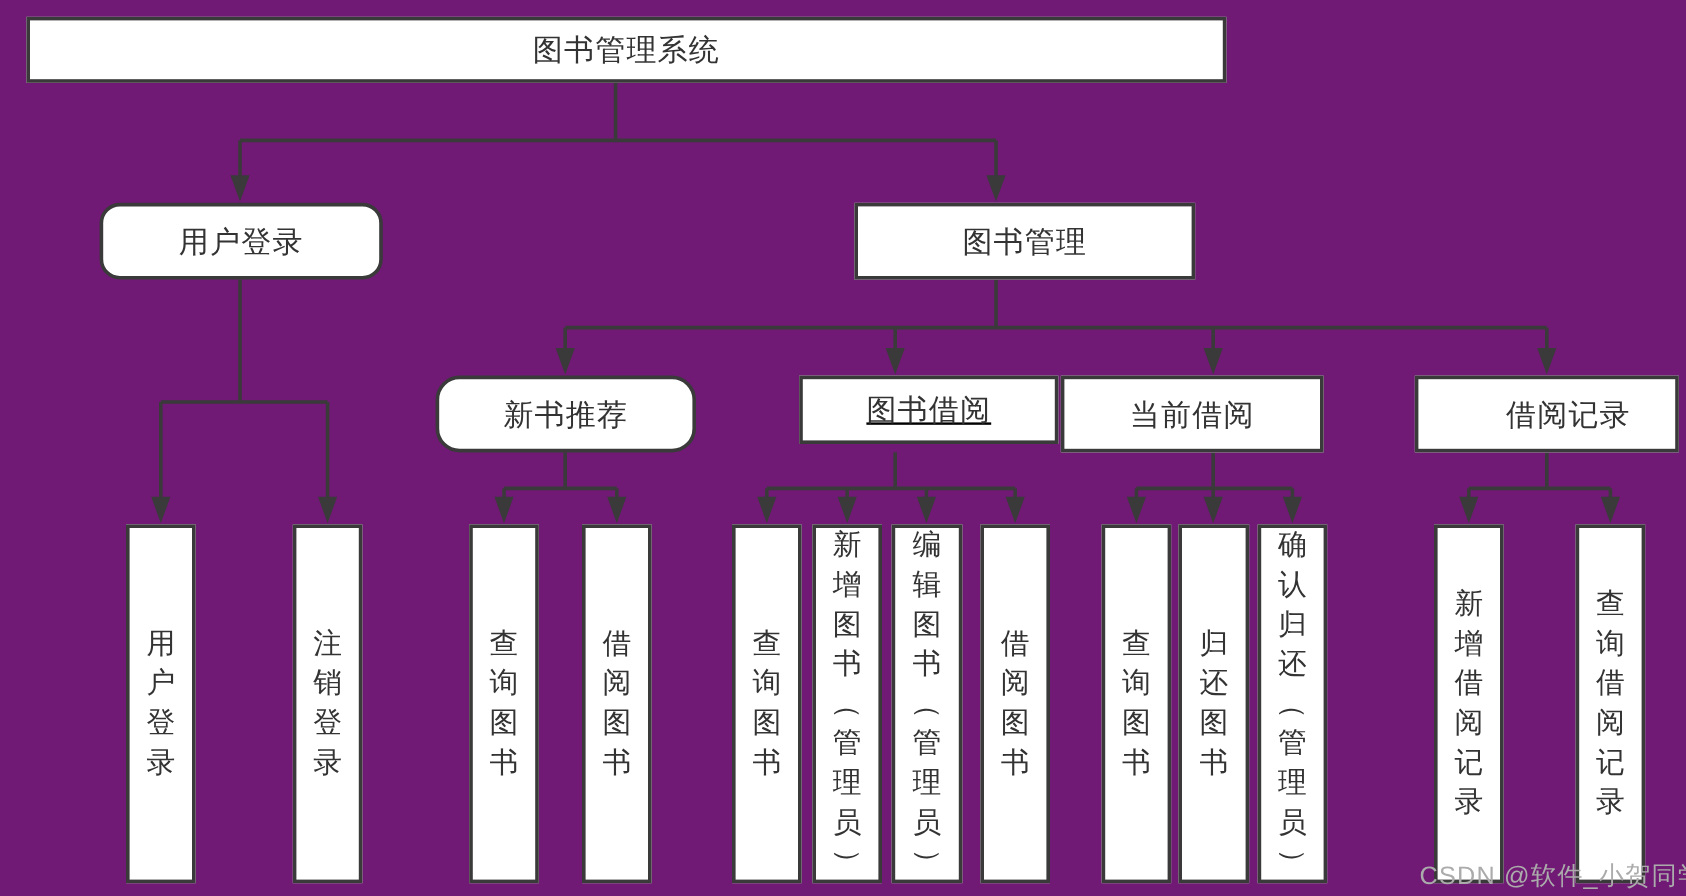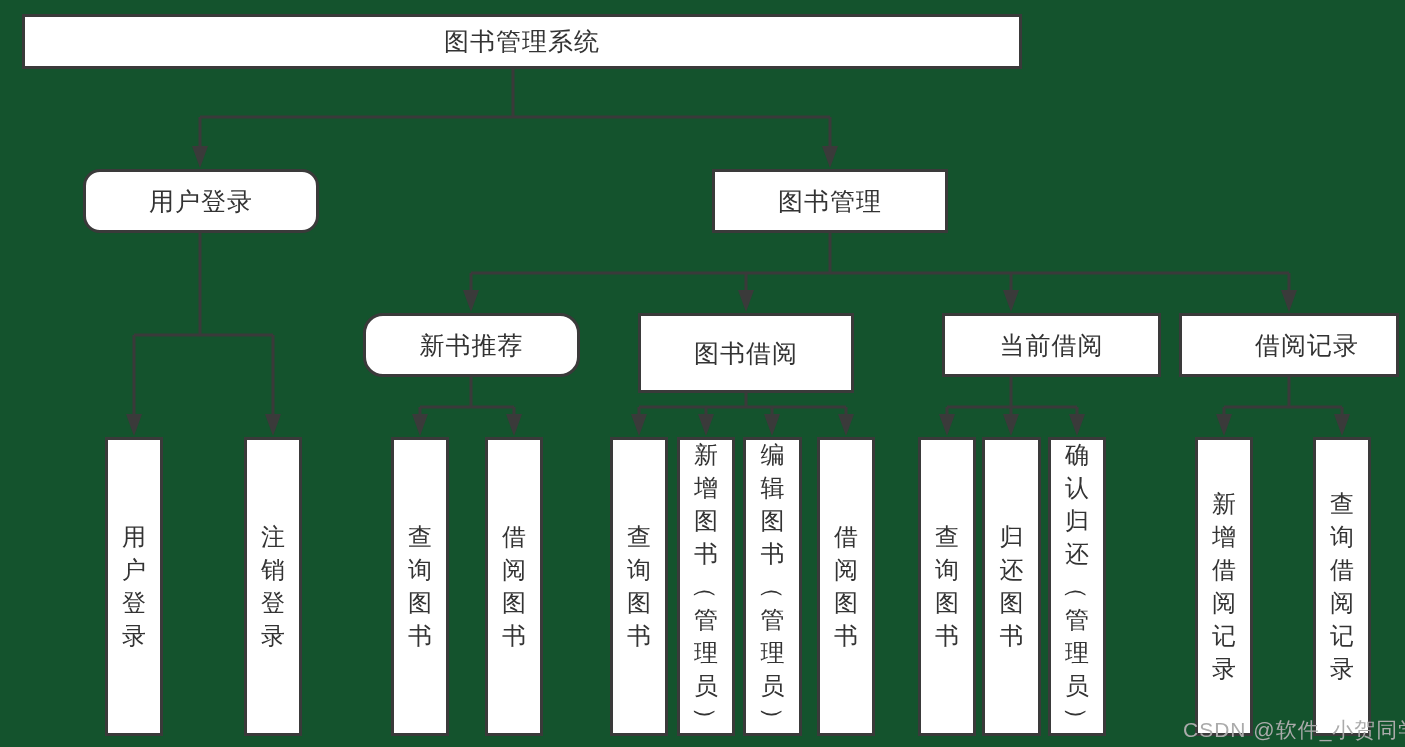--- a/index.html
+++ b/index.html
@@ -1,20 +1,20 @@
 <!DOCTYPE html>
 <html><head>
 <meta charset="utf-8">
 <style>
   html, body { margin: 0; padding: 0; background: #ffffff; }
   #stage {
     position: relative;
     width: 1405px;
     height: 747px;
-    background: #14532d;
+    background: #701a75;
     font-family: "Liberation Sans", "DejaVu Sans", sans-serif;
     overflow: hidden;
   }
   .node {
     position: absolute;
     box-sizing: border-box;
     border: 3px solid #3a3a3a;
     background: #ffffff;
     display: flex;
     align-items: center;
@@ -133,31 +133,31 @@
     </g>
   </svg>
 
   <div class="node" style="left:22px; top:14px; width:1000px; height:55px;">
     <span class="hlabel">图书管理系统</span>
   </div>
 
   <div class="node" style="left:83px; top:169px; width:236px; height:64px;border-radius:17px;">
     <span class="hlabel">用户登录</span>
   </div>
-  <div class="node" style="left:712px; top:169px; width:236px; height:64px;">
+  <div class="node" style="left:712px; top:169px; width:284px; height:64px;">
     <span class="hlabel">图书管理</span>
   </div>
 
   <div class="node" style="left:363px; top:313px; width:217px; height:64px;border-radius:20px;">
     <span class="hlabel">新书推荐</span>
   </div>
-  <div class="node" style="left:638px; top:313px; width:216px; height:80px;">
+  <div class="node" style="left:666px; top:313px; width:216px; height:57px;text-decoration:underline;">
     <span class="hlabel">图书借阅</span>
   </div>
-  <div class="node" style="left:942px; top:313px; width:219px; height:64px;">
+  <div class="node" style="left:884px; top:313px; width:219px; height:64px;">
     <span class="hlabel">当前借阅</span>
   </div>
   <div class="node" style="left:1179px; top:313px; width:220px; height:64px;padding-left:36px;">
     <span class="hlabel">借阅记录</span>
   </div>
 
   <div class="node" style="left:105px; top:437px; width:58px; height:299px;">
     <div class="vtext">
         <span>用</span>
         <span>户</span>

